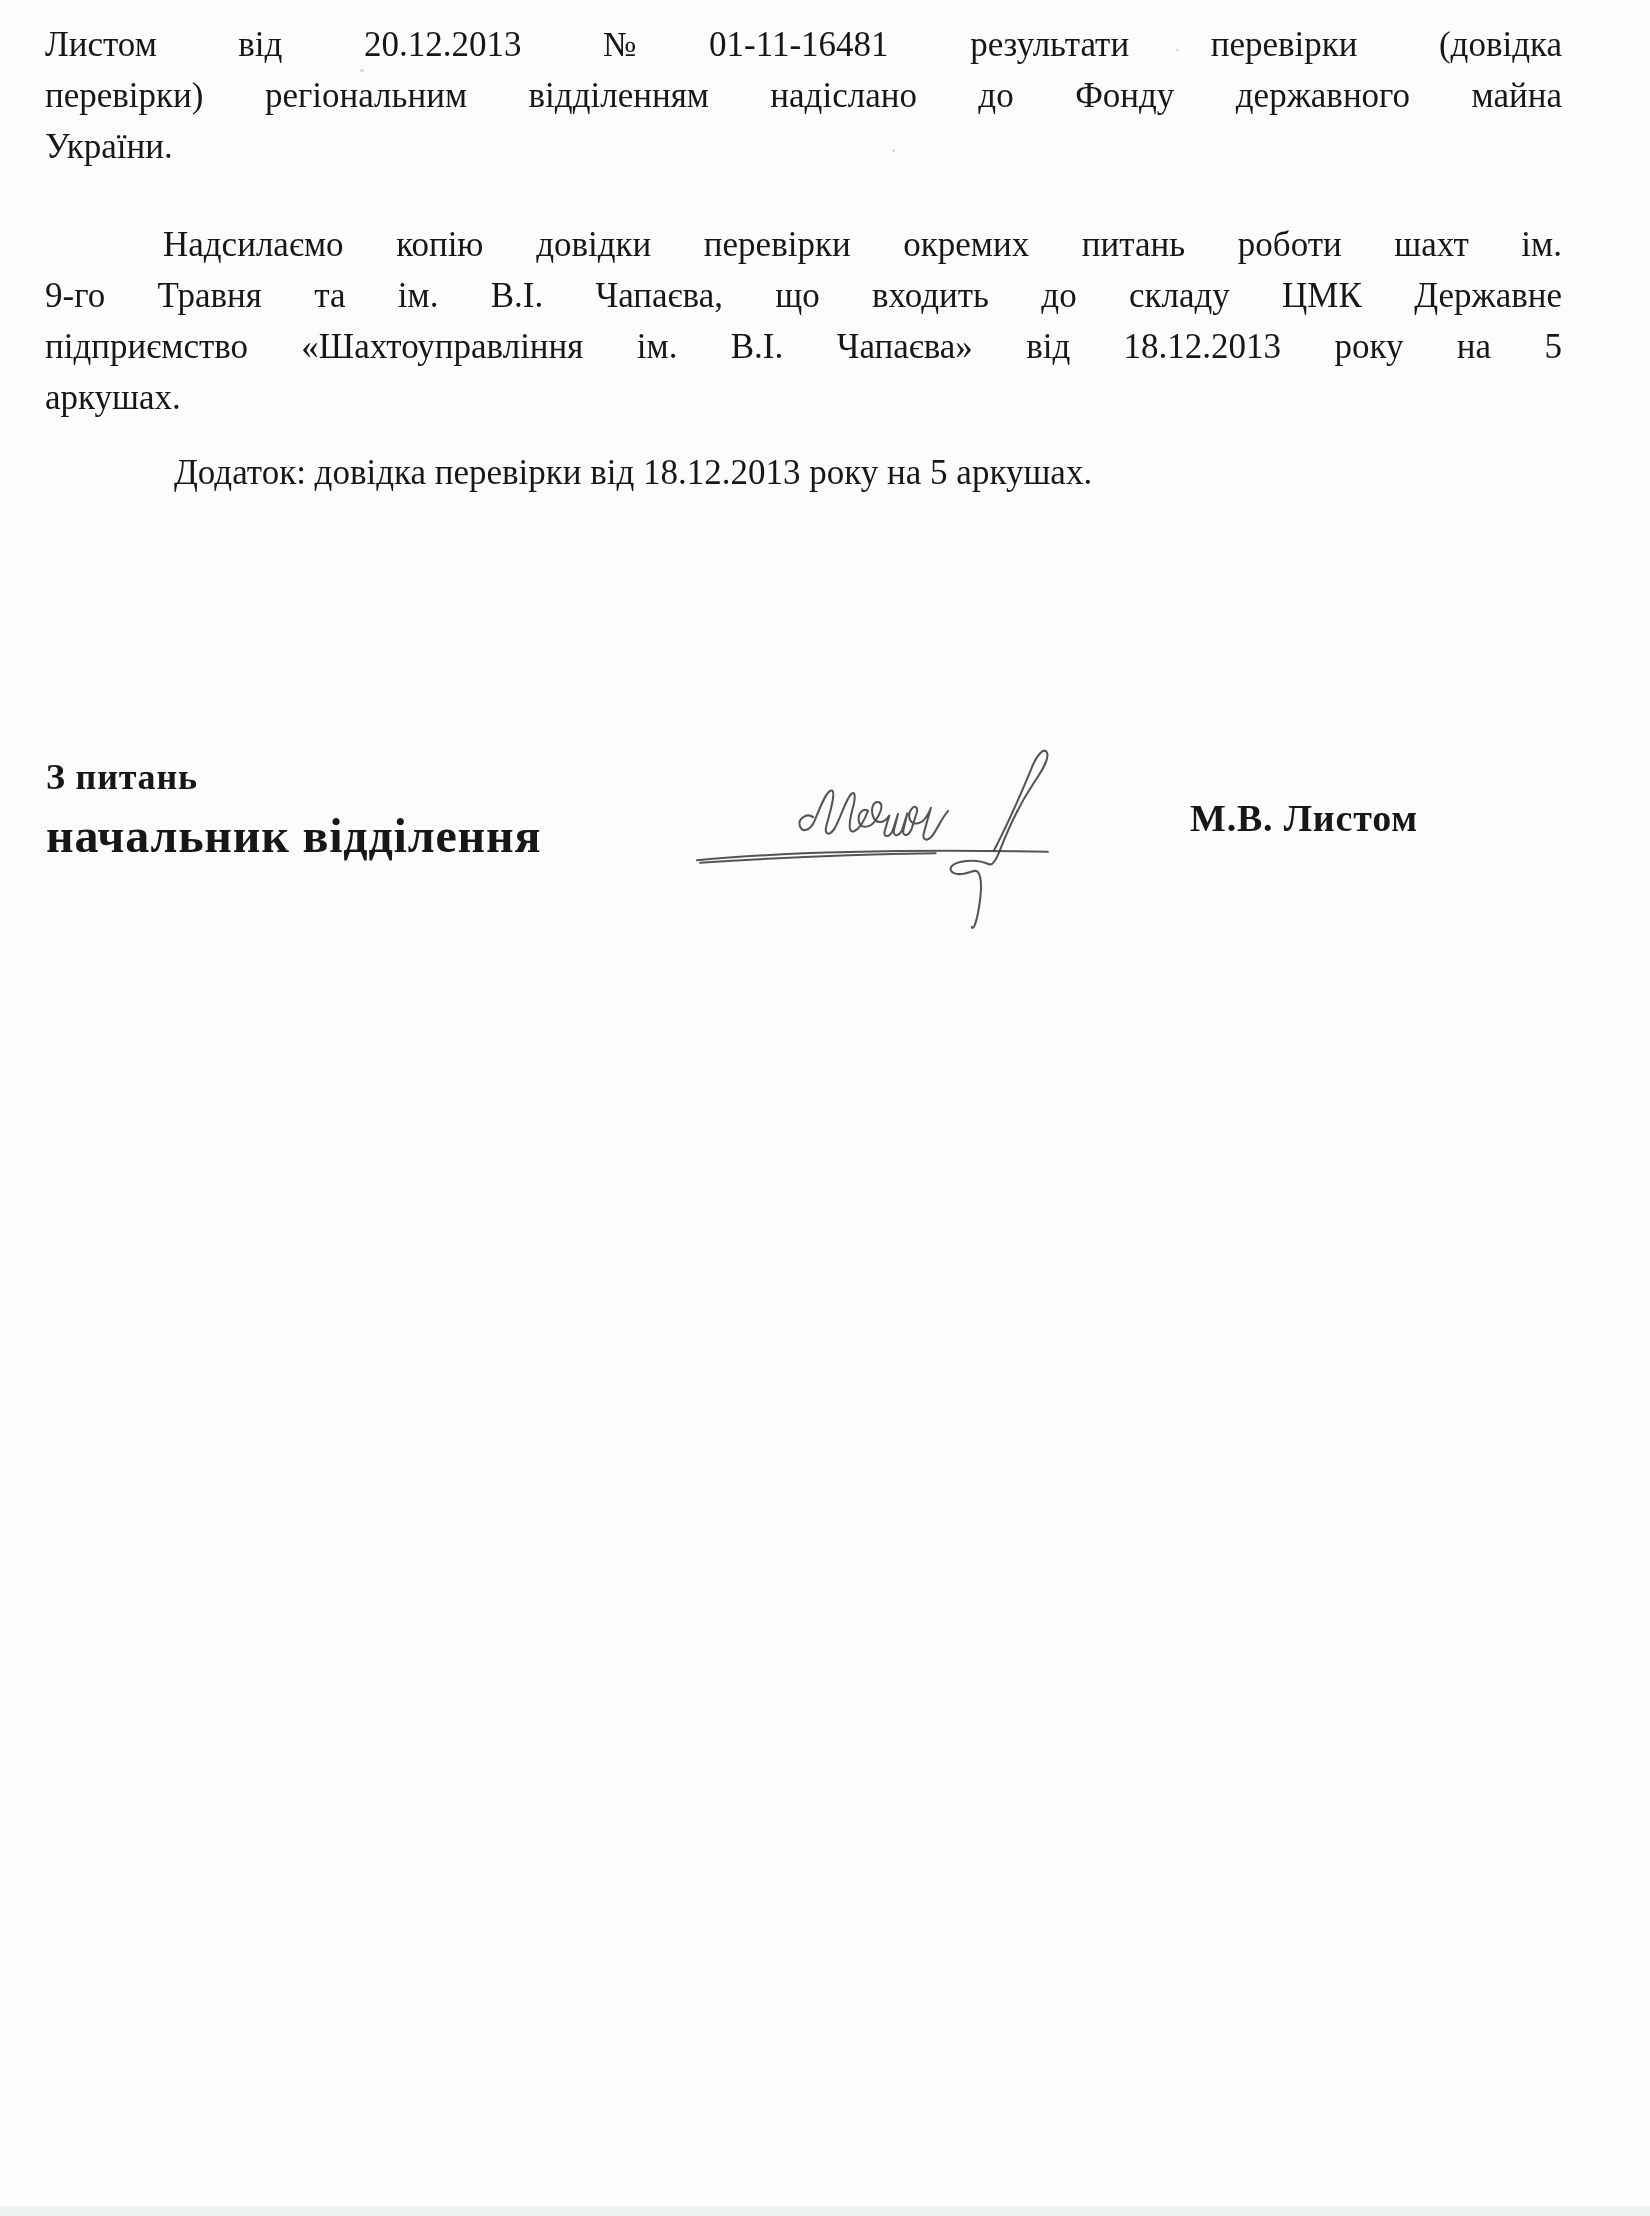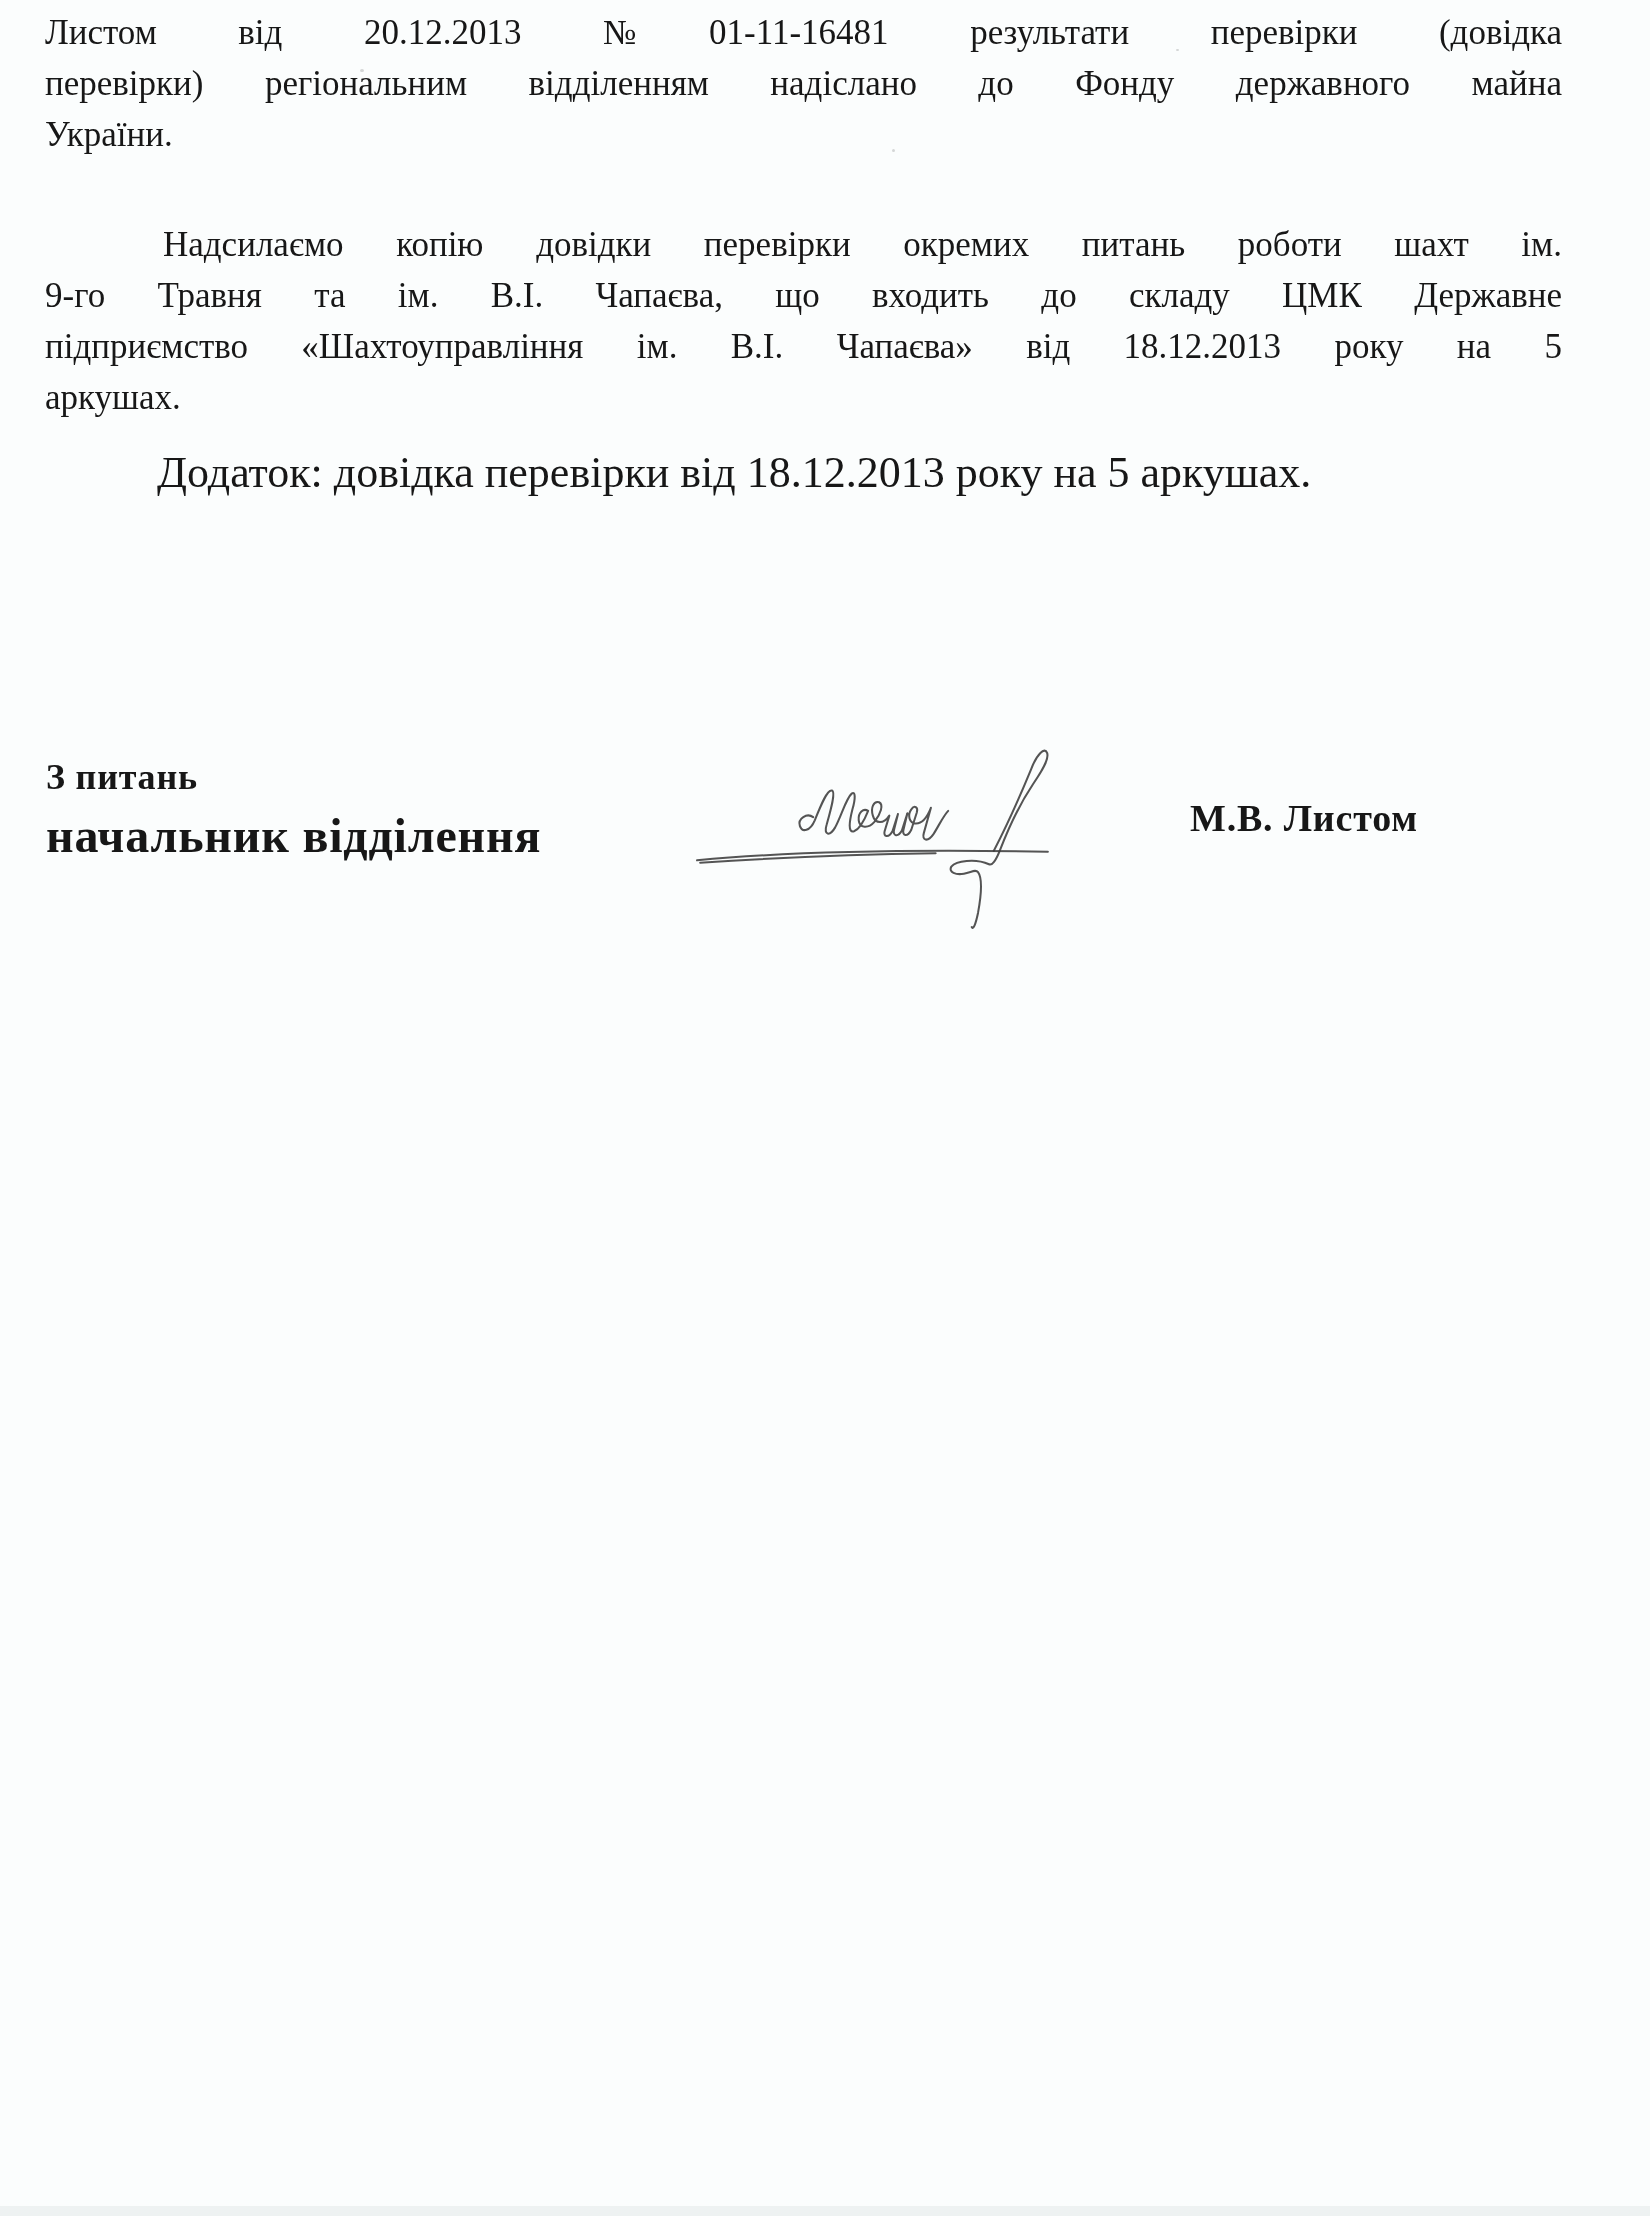--- a/index.html
+++ b/index.html
@@ -6,28 +6,28 @@
   body{
     width:1650px;height:2216px;
     background:#fbfdfd;
     font-family:"Liberation Serif",serif;
     color:#171717;
     position:relative;
     overflow:hidden;
   }
   .page{position:absolute;inset:0;}
   .para{position:absolute;left:45px;width:1517px;font-size:35px;line-height:51px;}
-  .p1{top:7px;}
+  .p1{top:19px;}
   .p2{top:183px;margin-top:36px;}
   .line{text-align:justify;text-align-last:justify;}
   .line.left{text-align:center;text-align-last:left;}
   .indent{text-indent:118px;}
   .attachment{
-    position:absolute;left:39px;top:447px;width:1517px;
-    font-size:44px;line-height:51px;text-indent:118px;
+    position:absolute;left:56px;top:447px;width:1517px;
+    font-size:35px;line-height:51px;text-indent:118px;
   }
   .closing{
     position:absolute;left:46px;top:756px;
     font-size:36px;font-weight:bold;letter-spacing:0.8px;
   }
   .sig-title{
     position:absolute;left:46px;top:808px;
     font-size:48px;font-weight:bold;letter-spacing:0.8px;
   }
   .sig-name{

